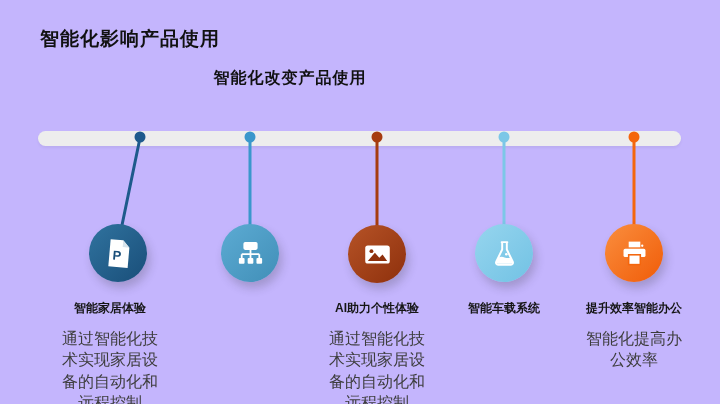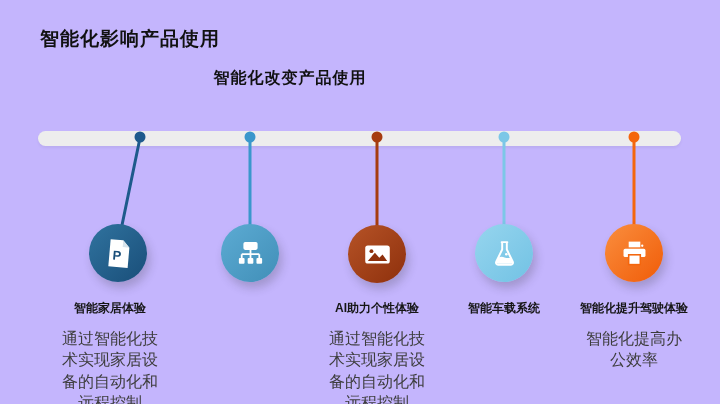--- a/index.html
+++ b/index.html
@@ -112,17 +112,17 @@
 
   <div class="bubble b5" style="background: linear-gradient(135deg, rgb(250, 142, 62), rgb(240, 92, 8));">
     <svg viewBox="0 0 24 24">
       <rect x="7.5" y="2.8" width="9" height="4.4" fill="#ffffff"></rect>
       <rect x="3.5" y="8.4" width="17" height="6.4" rx="1.2" fill="#ffffff"></rect>
       <rect x="7.5" y="13" width="9" height="7.6" fill="#ffffff" stroke-width="1.2" stroke="#f4660d"></rect>
       <circle cx="18" cy="6" r="0.9" fill="#ffffff"></circle>
     </svg>
   </div>
   <div class="txt t5">
-    <div class="item-title">智能化提升驾驶体验</div>
+    <div class="item-title">提升效率智能办公</div>
     <div class="item-desc">智能化提高办公效率</div>
   </div>
 
 </div>
 
 </body></html>

